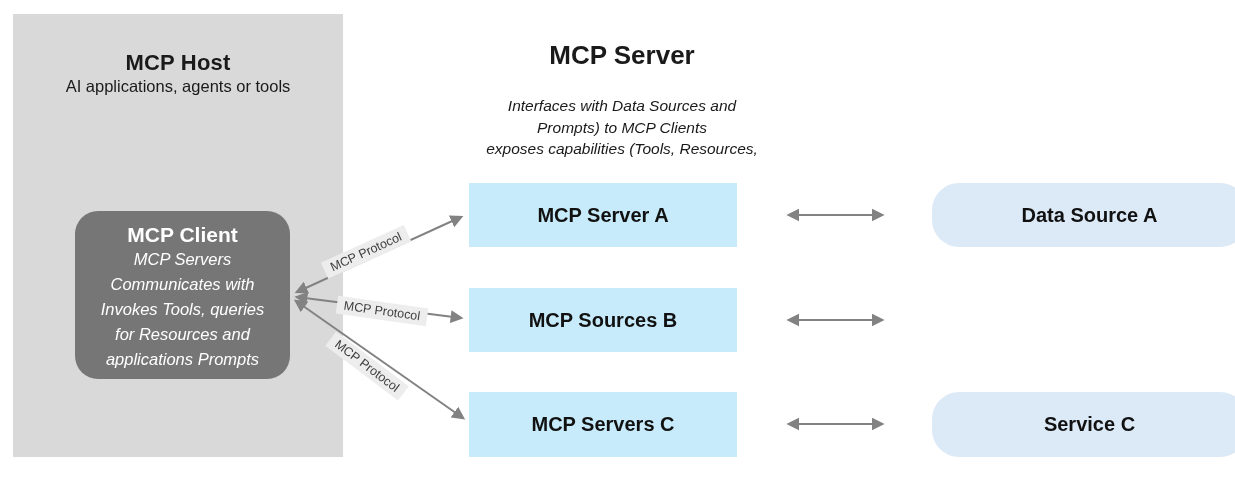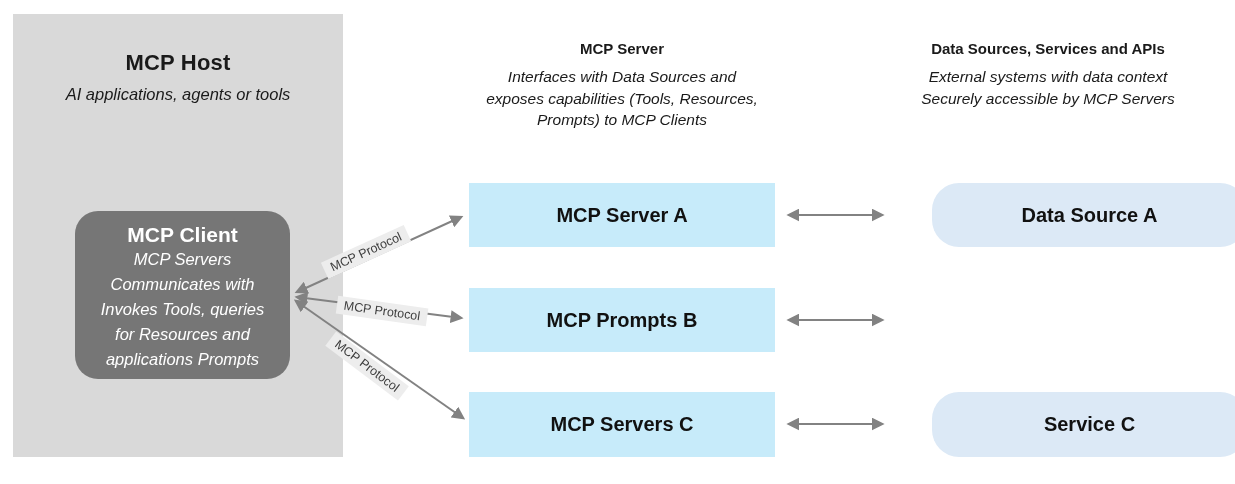--- a/index.html
+++ b/index.html
@@ -21,23 +21,23 @@
   }
   .host-title {
     position: absolute;
     left: 0; top: 36px; width: 100%;
     text-align: center;
     font-size: 22px; font-weight: 700; color: #1a1a1a;
     letter-spacing: 0.2px;
   }
   .host-subtitle {
     position: absolute;
-    left: 0; top: 71px; width: 100%;
+    left: 0; top: 63px; width: 100%;
     text-align: center;
-    font-size: 16.5px; font-style: italic; color: #1a1a1a;
+    font-size: 16.5px; color: #1a1a1a;
   }
   
   .client-box {
     position: absolute;
     left: 75px; top: 211px;
     width: 215px; height: 168px;
     background: #767676;
     z-index: 2;
     color: #ffffff;
     text-align: center;
@@ -54,31 +54,31 @@
   
   .col-header {
     position: absolute;
     text-align: center;
     z-index: 2;
     color: #1a1a1a;
   }
   .col-header.servers { left: 444px; top: 40px; width: 356px; }
   .col-header.sources { left: 868px; top: 40px; width: 360px; }
   .col-title {
-    font-size: 15px; font-weight: 700;
-    margin-bottom: 9px;
+    font-size: 26px; font-weight: 700;
+    margin-bottom: 24px;
   }
   .col-sub-line {
     font-size: 15.5px; font-style: italic;
     line-height: 21.5px;
   }
   
   .node {
     position: absolute;
-    width: 306px; height: 64px;
+    width: 268px; height: 64px;
     display: flex; align-items: center; justify-content: center;
     font-size: 20px; font-weight: 600; color: #111111;
     z-index: 2;
   }
   .server-node { left: 469px; background: #c7ebfa; }
   .source-node {
     left: 932px; width: 315px; background: #dce9f6;
     clip-path: polygon(0 0, calc(100% - 13px) 0, 100% 13px, 100% 100%, 0 100%);
     border-radius: 27px;
   }
@@ -121,35 +121,30 @@
     <div class="client-line">MCP Servers</div>
     <div class="client-line">Communicates with</div>
     <div class="client-line">Invokes Tools, queries</div>
     <div class="client-line">for Resources and</div>
     <div class="client-line">applications Prompts</div>
   </div>
 
   <div class="col-header servers">
     <div class="col-title">MCP Server</div>
     <div class="col-sub-line">Interfaces with Data Sources and</div>
+    <div class="col-sub-line">Prompts) to MCP Clients</div>
     <div class="col-sub-line">exposes capabilities (Tools, Resources,</div>
-    <div class="col-sub-line">Prompts) to MCP Clients</div>
   </div>
 
-  <div class="col-header sources">
-    <div class="col-title">Data Sources, Services and APIs</div>
-    <div class="col-sub-line">External systems with data context</div>
-    <div class="col-sub-line">Securely accessible by MCP Servers</div>
-  </div>
 
   <div class="node server-node row-a">
     <span>MCP Server A</span>
   </div>
   <div class="node server-node row-b">
-    <span>MCP Prompts B</span>
+    <span>MCP Sources B</span>
   </div>
   <div class="node server-node row-c">
     <span>MCP Servers C</span>
   </div>
 
   <div class="node source-node row-a">
     <span>Data Source A</span>
   </div>
   <div class="node source-node row-c">
     <span>Service C</span>

